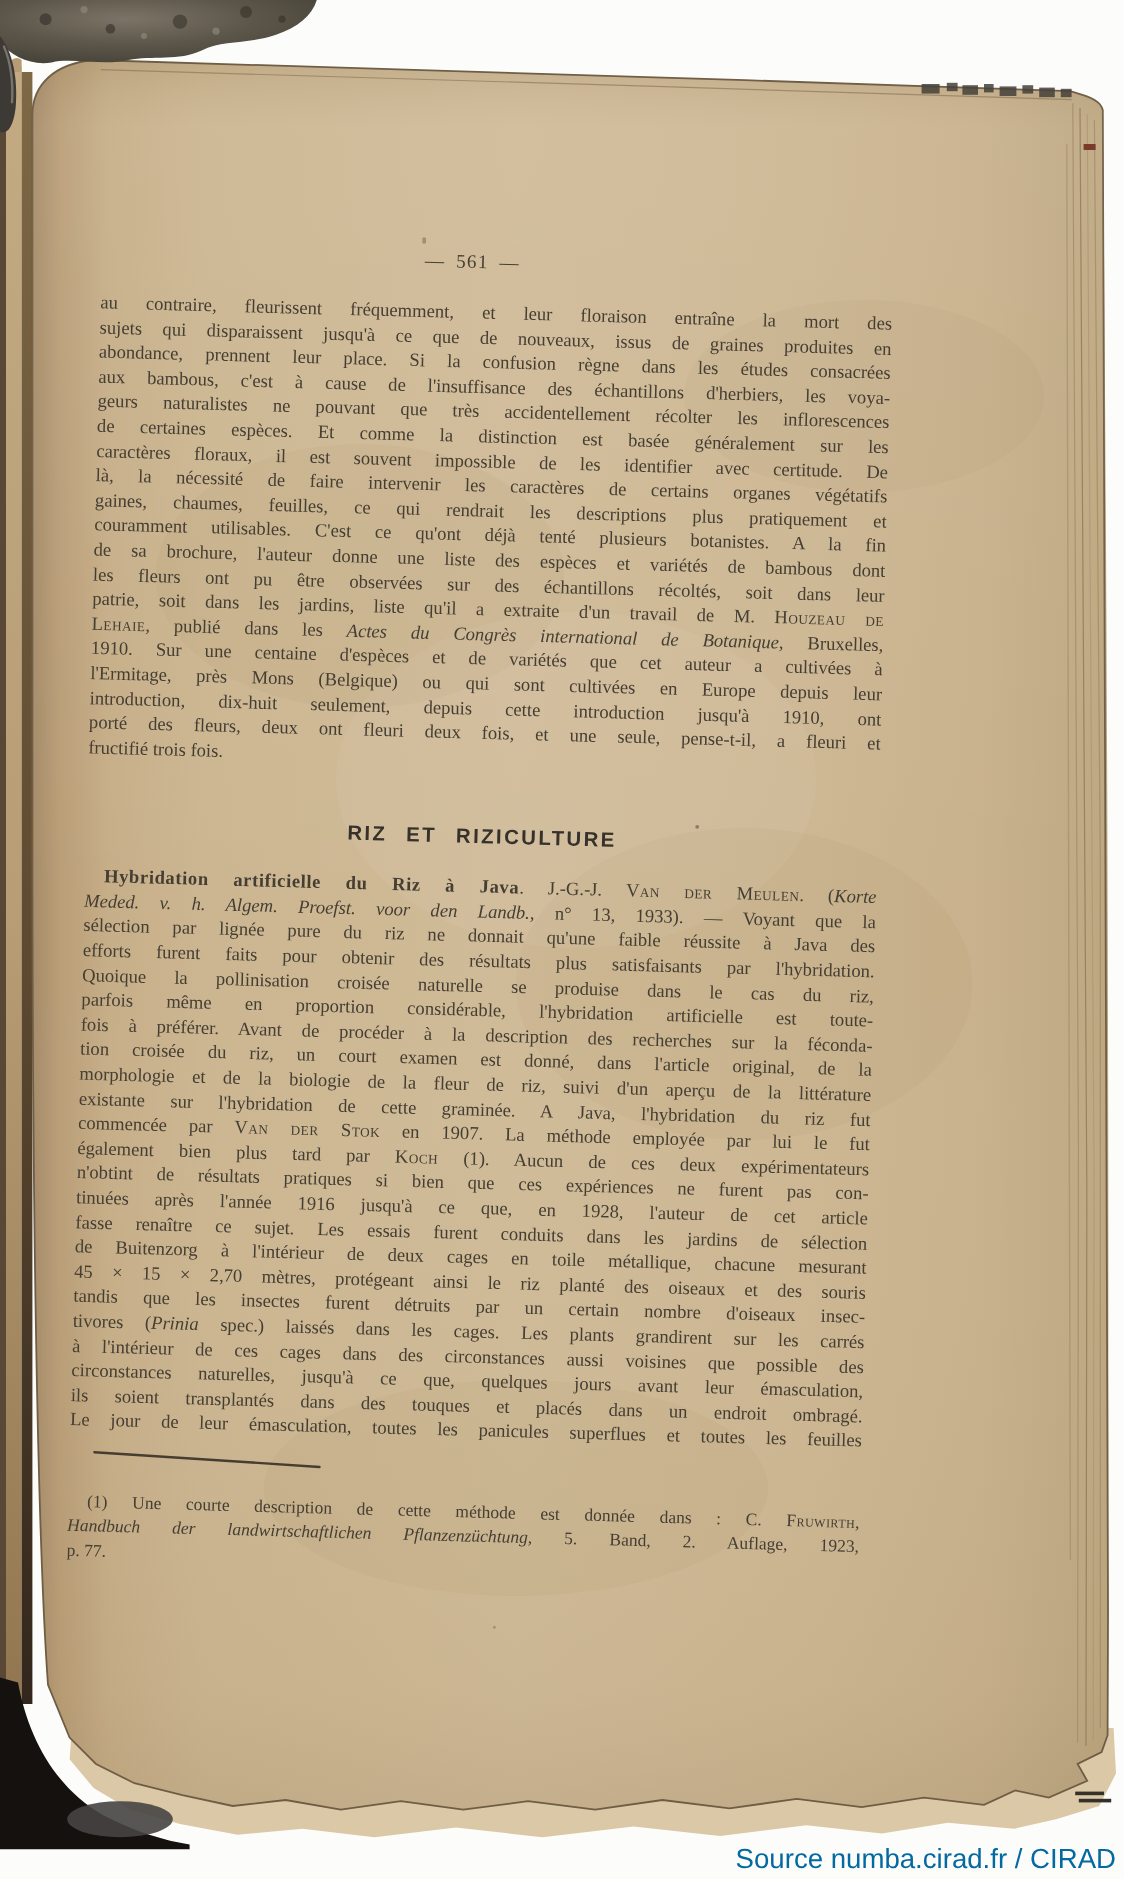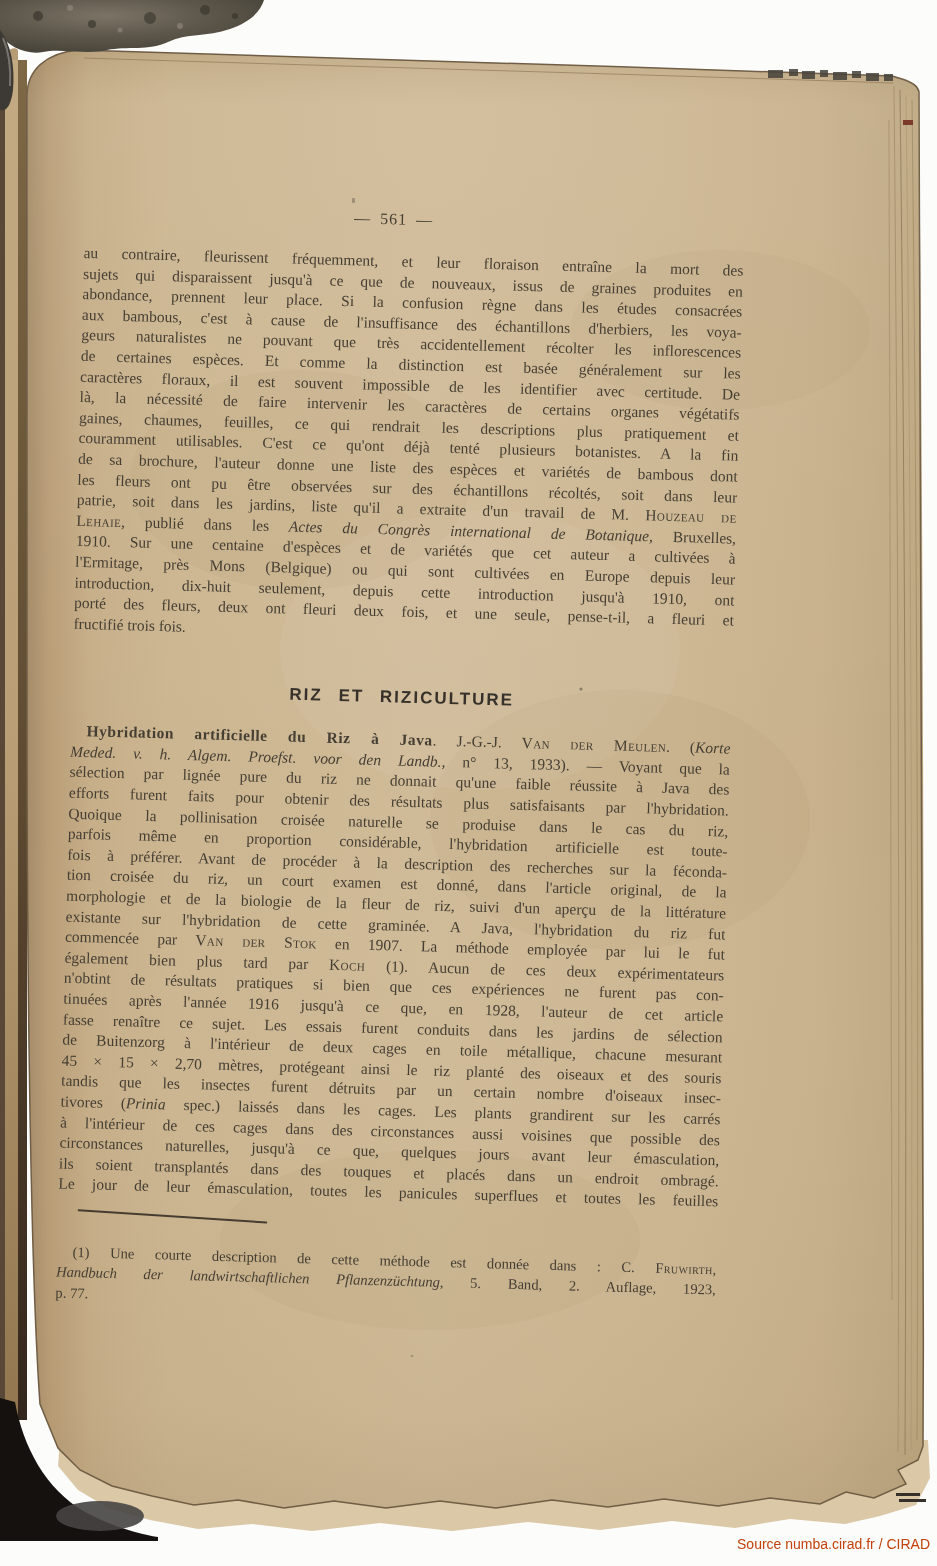--- a/index.html
+++ b/index.html
@@ -33,21 +33,21 @@
   }
   .para2{margin-top:22px;}
   .fnrule{
     width:190px;height:2px;background:#463d30;border-radius:2px;
     margin:14px 0 31px 20px;transform:rotate(2.2deg);transform-origin:0 0;
   }
   .footnote{font-size:14.6px;}
   .attribution{
     position:absolute;right:7px;top:1536px;
     font-family:"Liberation Sans","DejaVu Sans",sans-serif;
-    font-size:14px;color:#c2410c;
+    font-size:23px;color:#0369a1;
   }
 </style>
 </head>
 <body>
 
 <div class="screen">
 
   <svg class="scene" width="937" height="1566" viewBox="0 0 937 1566">
     <defs>
       <linearGradient id="pg" x1="0" y1="0" x2="1" y2="0">

